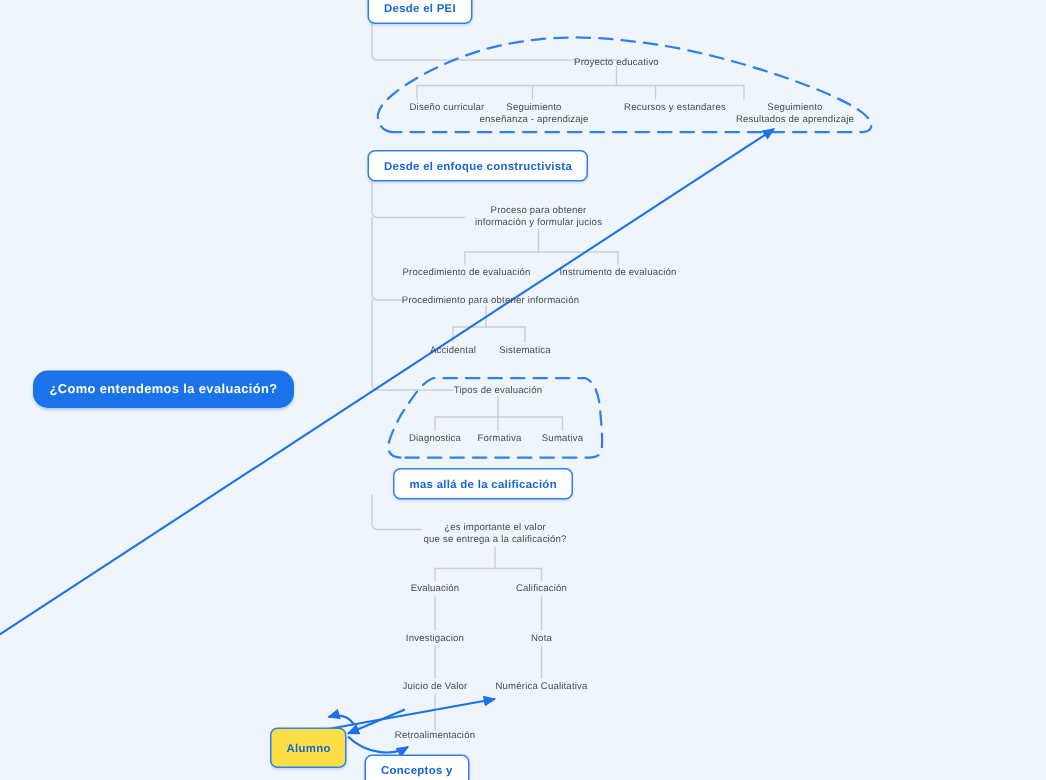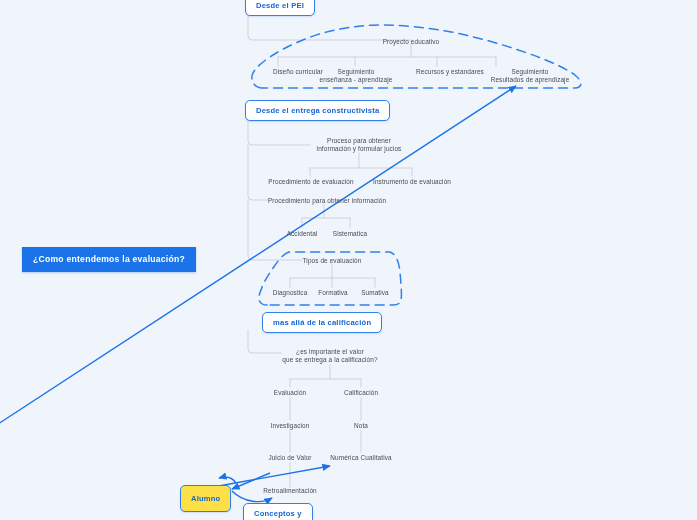--- a/index.html
+++ b/index.html
@@ -41,21 +41,21 @@
     font-weight: 400;
   }
 
   
   .topic-main {
     background: #1a73e8;
     color: #ffffff;
     font-weight: bold;
     font-size: 8.6px;
     letter-spacing: 0.25px;
-    border-radius: 0;
+    border-radius: 10px;
     padding: 7px 11px;
     box-shadow: 0 1px 2px rgba(26,115,232,0.30);
   }
 
   
   .topic-box {
     background: #ffffff;
     color: #1565d8;
     font-weight: bold;
     font-size: 7.6px;
@@ -163,21 +163,21 @@
 
   <div class="node leaf" style="left:411px; top:38px;">Proyecto educativo</div>
 
   <div class="node leaf" style="left:298px; top:68px;">Diseño curricular</div>
   <div class="node leaf" style="left:356px; top:68px;">Seguimiento
 enseñanza - aprendizaje</div>
   <div class="node leaf" style="left:450px; top:68px;">Recursos y estandares</div>
   <div class="node leaf" style="left:530px; top:68px;">Seguimiento
 Resultados de aprendizaje</div>
 
-  <div class="node topic-box" style="left:245px; top:100px;">Desde el entrega constructivista</div>
+  <div class="node topic-box" style="left:245px; top:100px;">Desde el enfoque constructivista</div>
 
   <div class="node leaf" style="left:359px; top:137px;">Proceso para obtener
 información y formular jucios</div>
 
   <div class="node leaf" style="left:311px; top:178px;">Procedimiento de evaluación</div>
   <div class="node leaf" style="left:412px; top:178px;">Instrumento de evaluación</div>
 
   <div class="node leaf" style="left:327px; top:197px;">Procedimiento para obtener información</div>
 
   <div class="node leaf" style="left:302px; top:230px;">Accidental</div>

